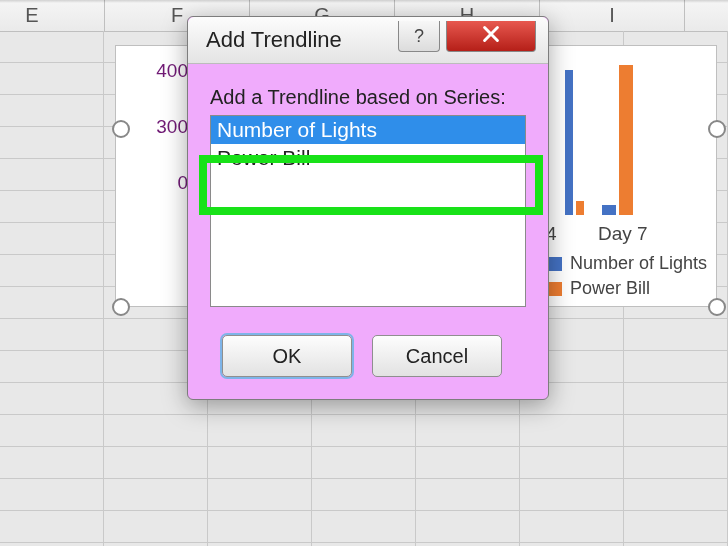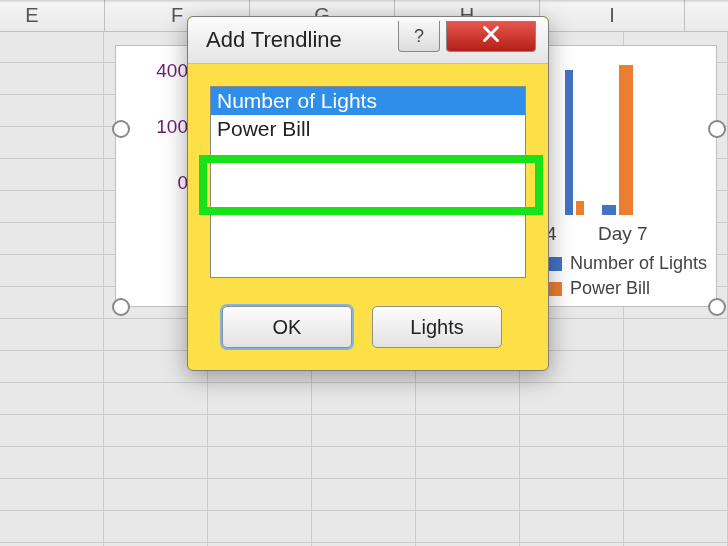--- a/index.html
+++ b/index.html
@@ -94,21 +94,21 @@
     display:inline-block; width:14px; height:14px; margin-right:8px;
     vertical-align:middle;
   }
 
   
   .dialog {
     position: absolute;
     top: 16px;
     left: 187px;
     width: 360px;
-    background: #fde047;
+    background: #f0abfc;
     border: 1px solid #7d7d7d;
     border-radius: 6px;
     box-shadow: 0 6px 24px rgba(0,0,0,.35);
   }
   .titlebar {
     height: 46px;
     display: flex;
     align-items: center;
     padding: 0 0 0 18px;
     background: linear-gradient(#fcfcfc,#e4e4e4);
@@ -367,21 +367,21 @@
         <div class="cell"></div>
         <div class="cell"></div>
         <div class="cell"></div>
       </div>
     </div>
 
   <div class="chart-box"></div>
 
   <div class="y-axis" id="y-axis">
       <div>400</div>
-      <div>100</div>
+      <div>300</div>
       <div>0</div>
     </div>
   <div id="x-labels">
       <div class="x-cat" style="left: 546px; top: 223px;">4</div>
       <div class="x-cat" style="left: 598px; top: 223px;">Day 7</div>
     </div>
   <div id="bars">
       <div class="bar" style="left: 565px; width: 8px; height: 145px; background: rgb(68, 114, 196); bottom: 331px; position: absolute;"></div>
       <div class="bar" style="left: 576px; width: 8px; height: 14px; background: rgb(237, 125, 49); bottom: 331px; position: absolute;"></div>
       <div class="bar" style="left: 602px; width: 14px; height: 10px; background: rgb(68, 114, 196); bottom: 331px; position: absolute;"></div>
@@ -409,27 +409,28 @@
     <div class="close-btn">
       <span>
         <svg viewBox="0 0 24 24">
             <path d="M5 5 L19 19 M19 5 L5 19" stroke="#fff" stroke-width="3.2" stroke-linecap="round" fill="none"></path>
           </svg>
       </span>
     </div>
   </div>
 
   <div class="dlg-body">
+    <div class="prompt">Add a Trendline based on Series:</div>
     <div class="series-list" id="series-list">
         <div class="series-item selected">Number of Lights</div>
         <div class="series-item">Power Bill</div>
       </div>
   </div>
 
   <div class="dlg-buttons">
     <button class="primary">OK</button>
-    <button>Lights</button>
+    <button>Cancel</button>
   </div>
 </div>
 
 <div class="highlight-ring" style="left:199px; top:155px; width:328px; height:44px;"></div>
 
 <div class="top-edge"></div>
 
 </body></html>

